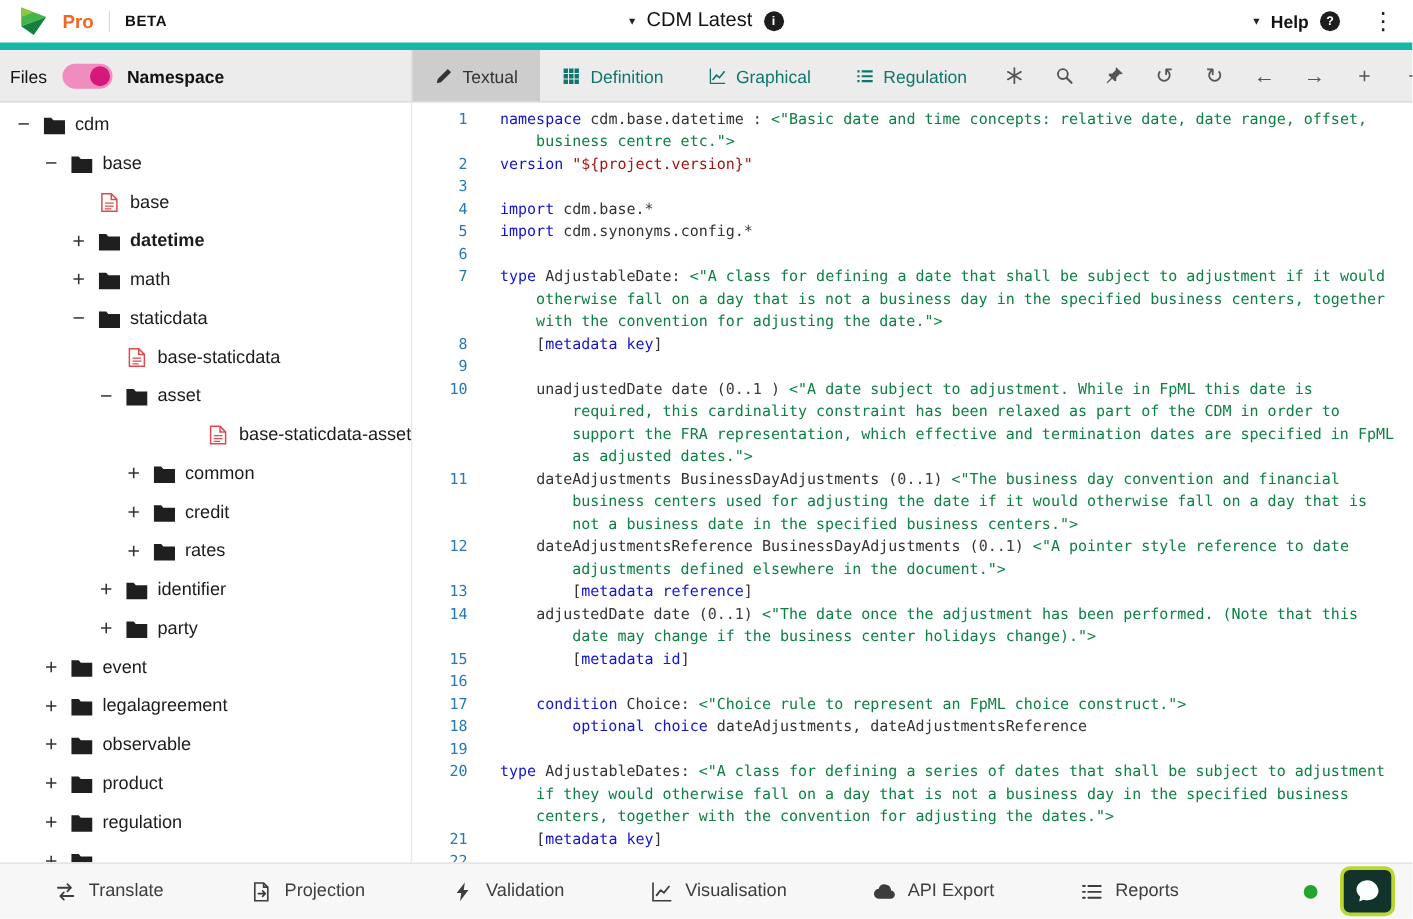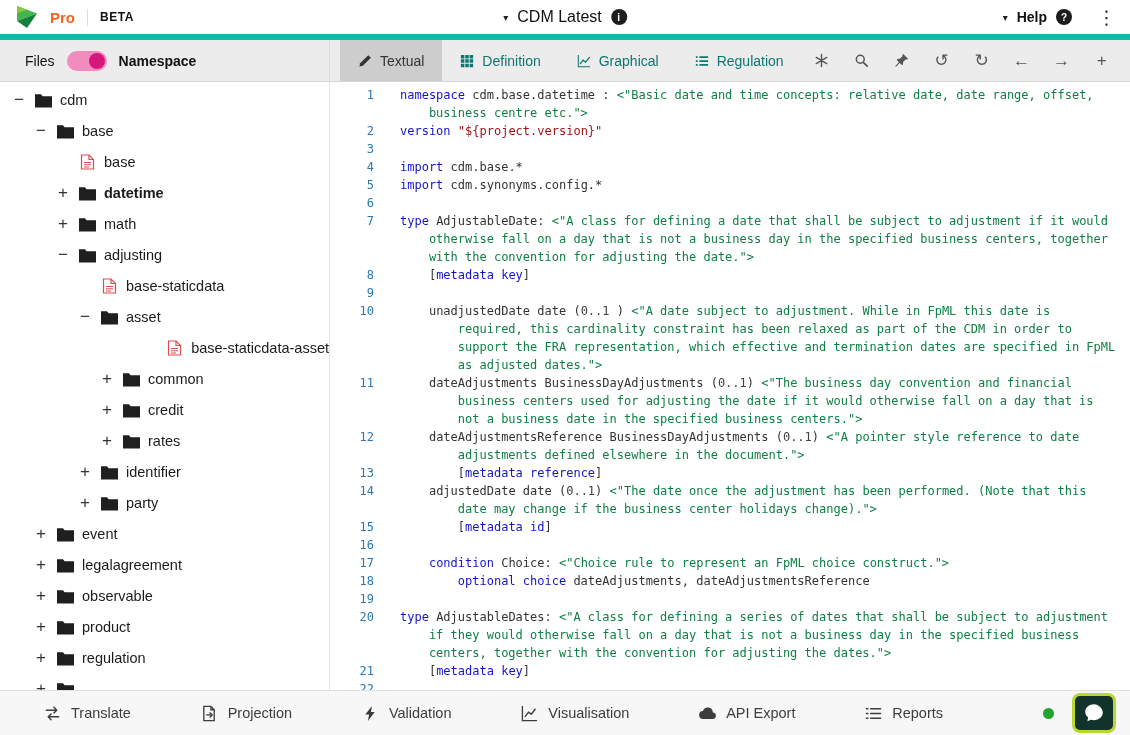--- a/index.html
+++ b/index.html
@@ -22,26 +22,26 @@
   .round-badge { width: 16px; height: 16px; border-radius: 50%; background: #1d1d1d; color: #fff;
     font-size: 10px; font-weight: 700; display: inline-flex; align-items: center; justify-content: center; }
   .header-right { margin-left: auto; display: flex; align-items: center; gap: 9px; }
   .help-label { font-size: 14px; font-weight: 600; color: #111; }
   .kebab { font-size: 19px; color: #222; margin-left: 16px; line-height: 1; }
 
   
   .toolbar { height: 42px; flex: none; background: #ececec; border-bottom: 1px solid #d6d6d6;
     display: flex; align-items: stretch; }
   .toolbar-left { width: 330px; flex: none; display: flex; align-items: center; gap: 12px;
-    padding: 0 25px; border-right: 1px solid #dedede; }
+    padding: 0 8px; border-right: 1px solid #dedede; }
   .files-label { font-size: 14px; color: #111; }
   .namespace-label { font-size: 14px; font-weight: 700; color: #111; }
   .toggle { width: 40px; height: 20px; border-radius: 10px; background: #f08dbe; position: relative; cursor: pointer; }
   .toggle-knob { position: absolute; top: 2px; right: 2px; width: 16px; height: 16px; border-radius: 50%; background: #d6177b; }
-  .tab-bar { display: flex; align-items: stretch; margin-left: 10px; }
+  .tab-bar { display: flex; align-items: stretch; }
   .tab { display: flex; align-items: center; gap: 8px; padding: 0 18px; font-size: 14px; color: #0f766e; cursor: pointer; }
   .tab.active { background: #cdcdcd; color: #333; }
   .t-icon svg { width: 14px; height: 14px; display: block; }
   .toolbar-actions { margin-left: auto; display: flex; align-items: center; padding-right: 6px; }
   .action-btn { width: 40px; height: 42px; display: flex; align-items: center; justify-content: center;
     color: #555; font-size: 17px; cursor: pointer; }
   .a-icon svg { width: 15px; height: 15px; display: block; }
 
   
   .main { flex: 1; display: flex; overflow: hidden; }
@@ -230,21 +230,21 @@
             </span>
             <span class="tree-label">math</span>
           </div>
           <div class="tree-row" style="padding-left: 54px;">
             <span class="expander">−</span>
             <span class="node-icon">
               <svg viewBox="0 0 16 14">
                 <path fill="#1f1f1f" d="M0 1.5h5.6l1.6 2H16v10.5H0z"></path>
               </svg>
             </span>
-            <span class="tree-label">adjusting</span>
+            <span class="tree-label">staticdata</span>
           </div>
           <div class="tree-row" style="padding-left: 76px;">
             <span class="expander"></span>
             <span class="node-icon">
               <svg viewBox="0 0 14 16">
                 <path fill="none" stroke="#dd4b4b" stroke-width="1.2" d="M1 1h7.5L13 5.5V15H1z"></path>
                 <path fill="none" stroke="#dd4b4b" stroke-width="1.2" d="M8.5 1v4.5H13"></path>
                 <path stroke="#dd4b4b" stroke-width="1" d="M3.5 8.5h7M3.5 10.8h7M3.5 13h5"></path>
               </svg>
             </span>

